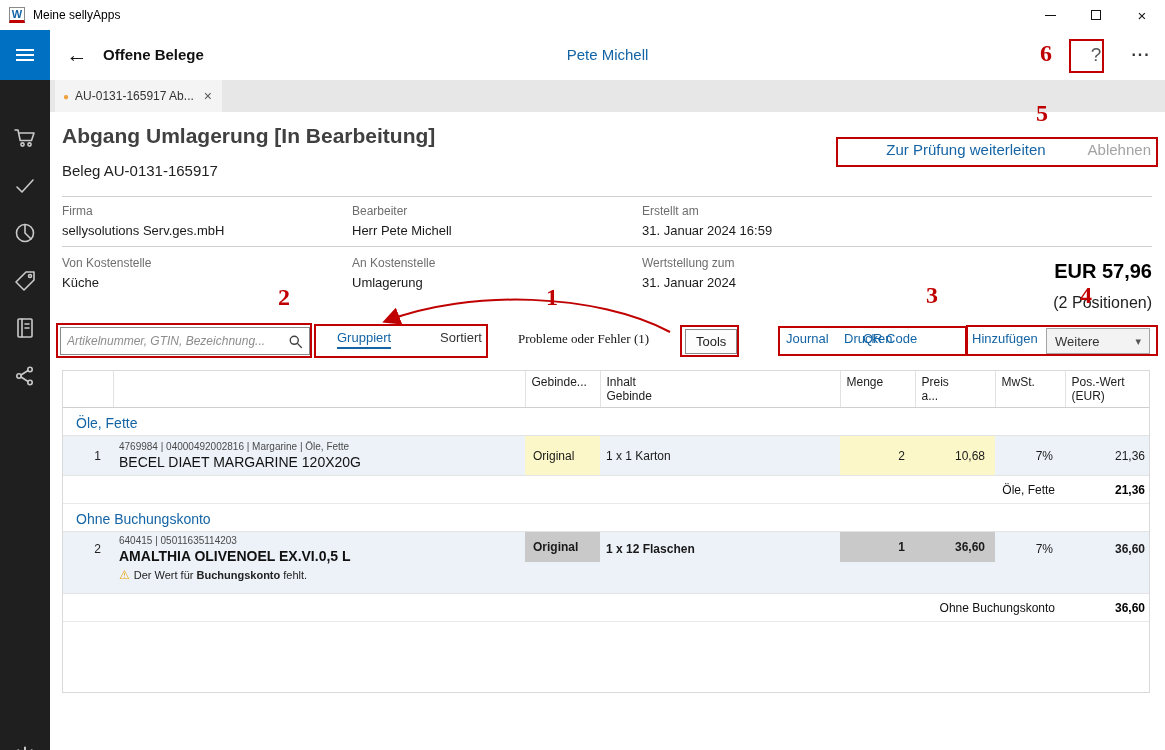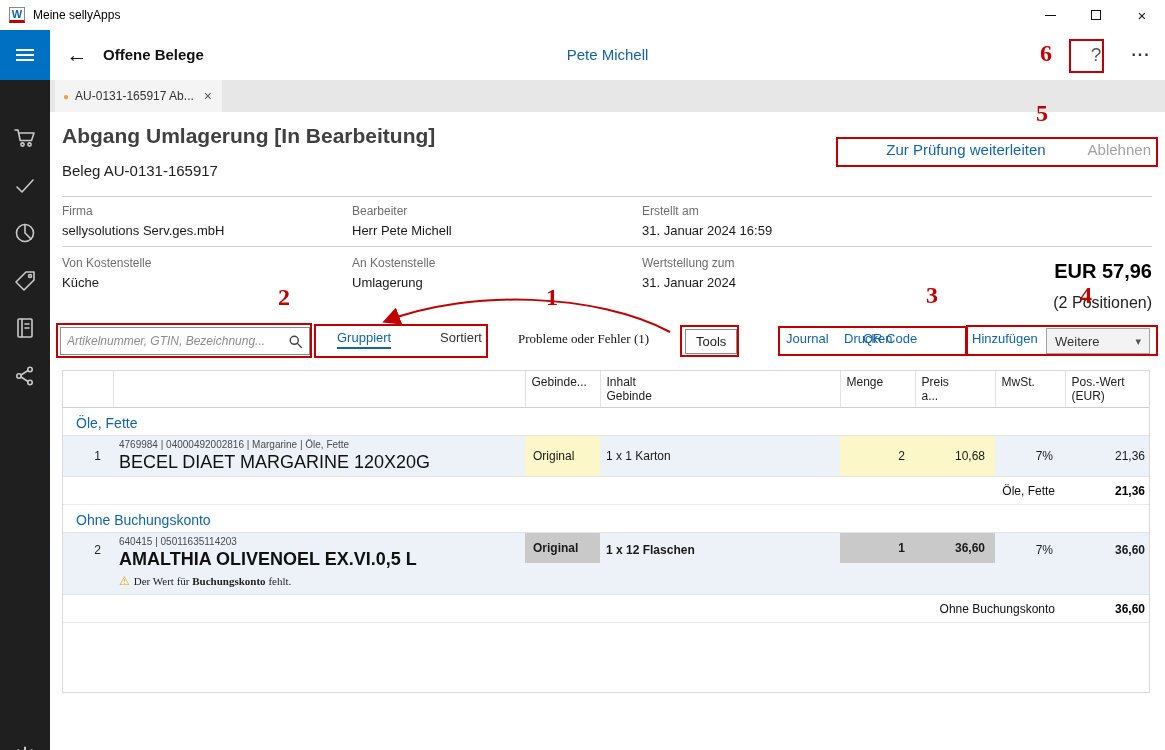--- a/index.html
+++ b/index.html
@@ -83,23 +83,23 @@
   thead th { padding:4px 6px; color:#222; border-right:1px solid #e2e2e2; border-bottom:1px solid #cfcfcf; vertical-align:top; height:36px; }
   thead th:last-child { border-right:none; }
   .grp-row td { color:#1464a5; font-size:14px; padding:7px 6px 4px 13px; height:28px; }
   .data-row td { background:#edf2f9; border-top:1px solid #e4e4e4; border-bottom:1px solid #e4e4e4; }
   .row1 td { height:40px; vertical-align:middle; }
   .row2 td { height:62px; vertical-align:top; }
   td.numcell { text-align:right; padding-right:12px; color:#222; }
   .row2 td.numcell { padding-top:10px; }
   td.desccell { padding:3px 6px; }
   .art-meta { font-size:10px; color:#4a4a4a; white-space:nowrap; }
-  .art-name { font-size:18px; color:#111; margin-top:2px; white-space:nowrap; }
+  .art-name { font-size:14px; color:#111; margin-top:2px; white-space:nowrap; }
   .art-name.b { font-weight:bold; }
-  .warnline { margin-top:4px; font-size:11px; color:#222;font-family:Liberation Serif, serif; }
+  .warnline { margin-top:4px; font-size:11px; color:#222; }
   .warn-icon { color:#e8a000; font-size:12px; margin-right:4px; }
   td.hl-y { background:#fbf7c8; }
   td.gebcell { padding-left:8px; }
   td.qtycell { text-align:right; padding-right:10px; }
   td.mwstcell { text-align:right; padding-right:12px; }
   td.wertcell { text-align:right; padding-right:6px; }
   .row2 td.mwstcell, .row2 td.wertcell, .row2 td.inhcell { padding-top:10px; }
   .row1 td.inhcell { padding-left:6px; }
   .row2 td.inhcell { padding-left:6px; font-weight:bold; }
   .cellbox { height:30px; line-height:30px; background:#c9c9c9; font-weight:bold; }

